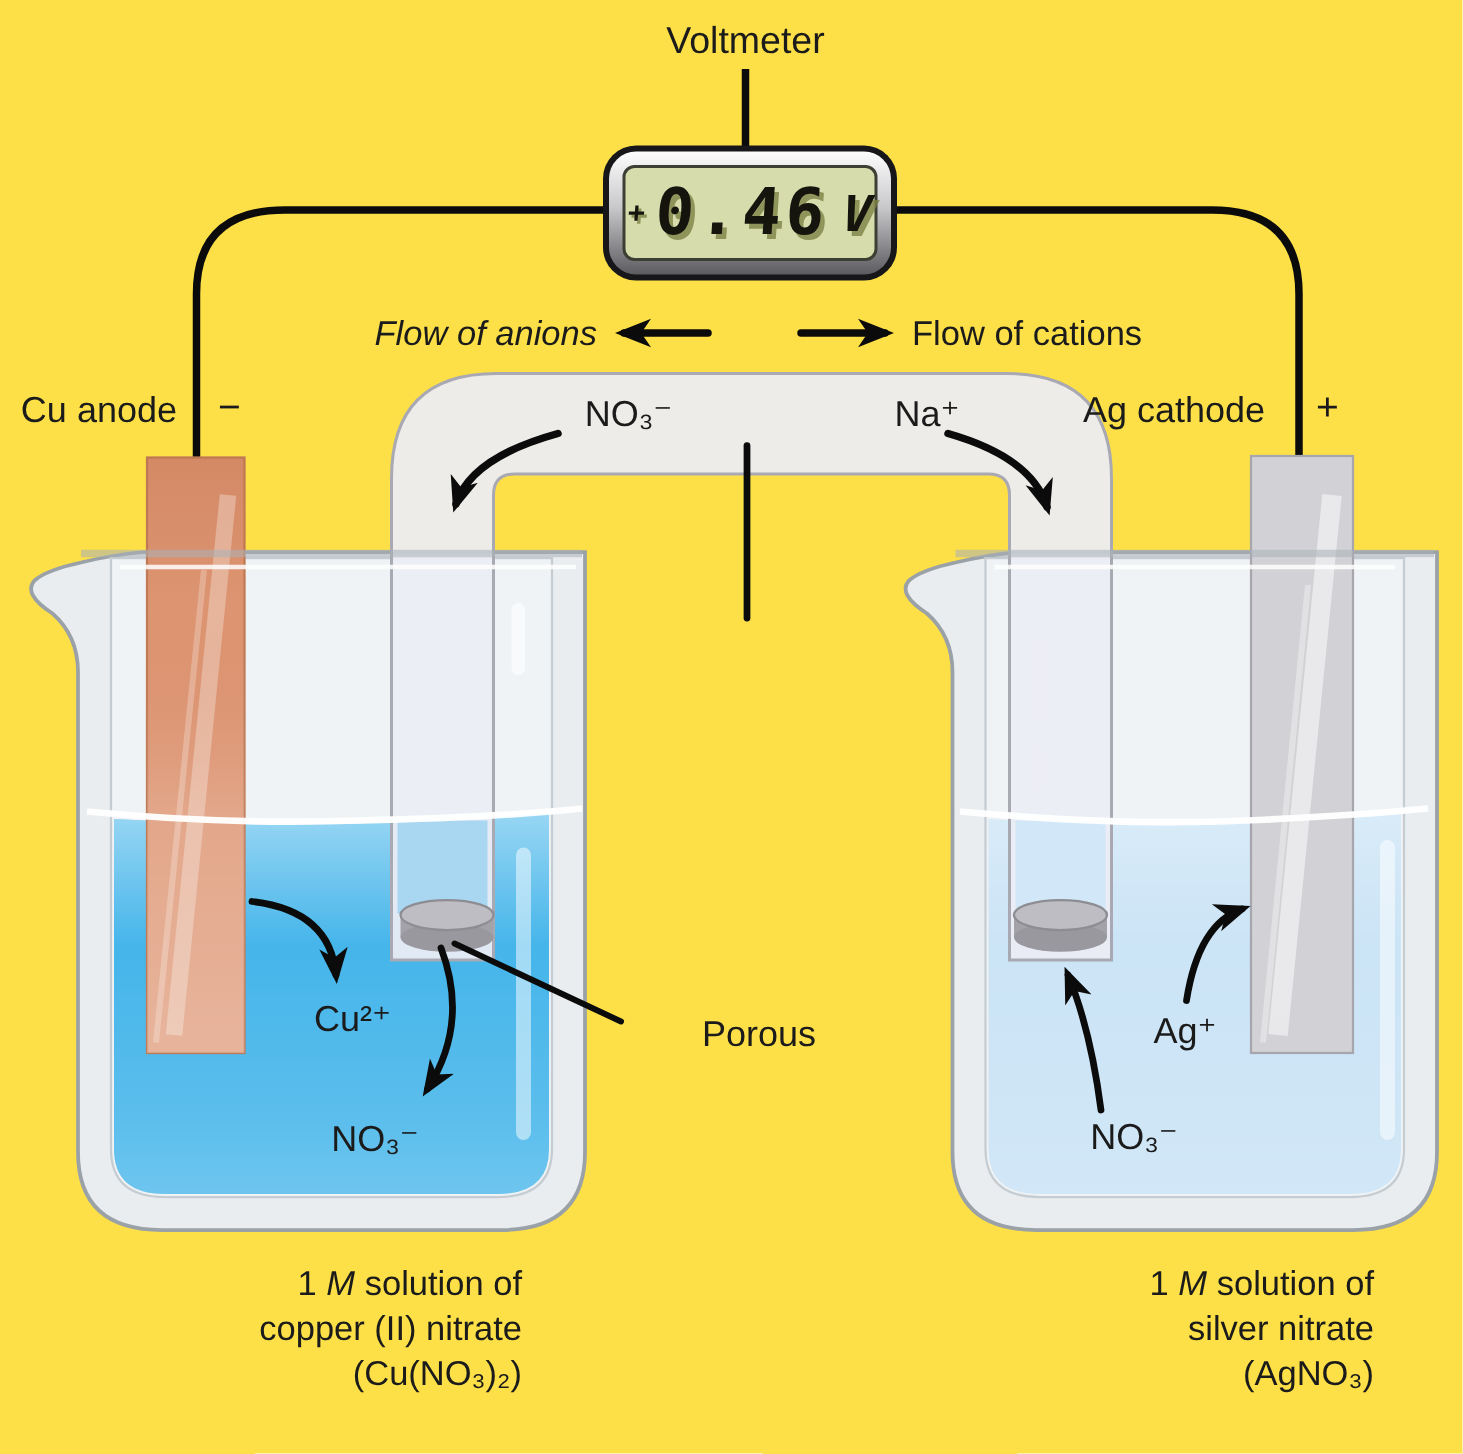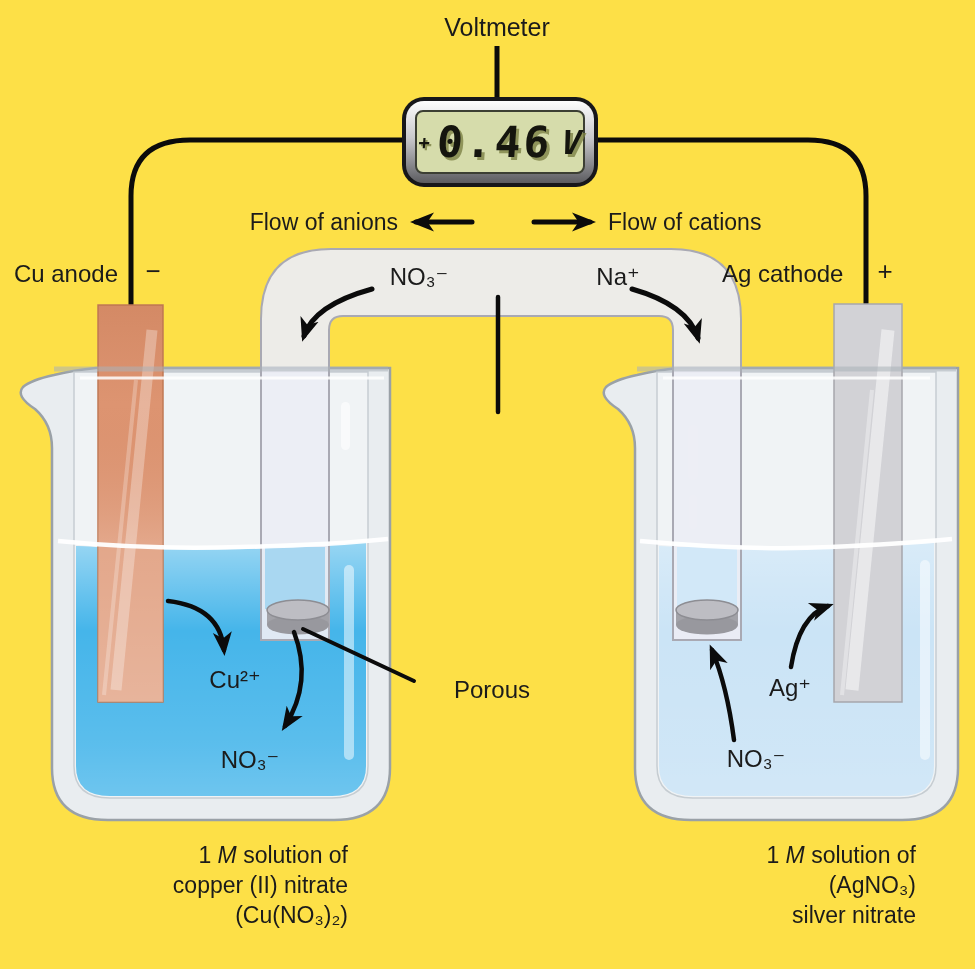--- a/index.html
+++ b/index.html
@@ -12,21 +12,21 @@
   .cap{position:absolute;font-size:23px;line-height:30px;text-align:right;color:#1b1b1b;}
   .cap .ital{font-style:italic;}
   
   .lcd{position:absolute;left:416px;top:111px;width:168px;height:62px;
        display:flex;align-items:center;justify-content:center;
        font-family:"DejaVu Sans Mono",monospace;font-weight:bold;color:#15150e;
        transform:skewX(-4deg);}
   .lcd .sign{font-size:19px;margin-right:7px;text-shadow:2px 2px 0 rgba(125,130,70,.8);}
   .lcd .val{font-size:43px;letter-spacing:3px;text-shadow:3px 3px 0 rgba(125,130,70,.8);}
   .lcd .unit{font-size:33px;font-style:italic;margin-left:9px;text-shadow:3px 3px 0 rgba(125,130,70,.8);}
-  .porous{position:absolute;left:430px;top:674px;width:124px;font-size:24px;line-height:32px;text-align:center;}
+  .porous{position:absolute;left:420px;top:674px;width:124px;font-size:24px;line-height:32px;text-align:right;}
 </style>
 </head>
 <body>
 
 <div class="stage">
 
 <svg width="975" height="969" viewBox="0 0 975 969">
   <defs>
     <marker id="ah" markerUnits="userSpaceOnUse" markerWidth="28" markerHeight="24" refX="18" refY="11" orient="auto">
       <path d="M0,1.5 L24,11 L0,20.5 L6.5,11 Z" fill="#0b0b0b"></path>
@@ -136,21 +136,21 @@
 </svg>
 
 <div class="lbl ctr" style="left:397px;top:12px;width:200px;font-size:25px;">Voltmeter</div>
 
 <div class="lcd">
   <span class="sign">+</span>
       <span class="val">0.46</span>
       <span class="unit">V</span>
 </div>
 
-<div class="lbl rgt" style="left:226px;top:209px;width:172px;font-size:23px;">Flow of anions</div>
+<div class="lbl rgt" style="left:226px;top:209px;width:172px;font-size:23px;font-style:italic;">Flow of anions</div>
 <div class="lbl" style="left:608px;top:209px;font-size:23px;text-align:right;">Flow of cations</div>
 
 <div class="lbl rgt" style="left:8px;top:260px;width:110px;">Cu anode</div>
 <div class="lbl ctr" style="left:140px;top:256px;width:26px;font-size:26px;">−</div>
 <div class="lbl" style="left:722px;top:260px;">Ag cathode</div>
 <div class="lbl ctr" style="left:872px;top:256px;width:26px;font-size:26px;">+</div>
 
 <div class="lbl ctr" style="left:383px;top:263px;width:72px;">NO₃⁻</div>
 <div class="lbl ctr" style="left:570px;top:263px;width:56px;margin-left:20px;">Na⁺</div>
 
@@ -169,17 +169,17 @@
     <span class="ital">M</span>
     <span>solution of</span></div>
   <div>copper (II) nitrate</div>
   <div>(Cu(NO₃)₂)</div>
 </div>
 
 <div class="cap" style="left:666px;top:840px;width:250px;">
   <div><span>1</span>
     <span class="ital">M</span>
     <span>solution of</span></div>
+  <div>silver nitrate</div>
   <div>(AgNO₃)</div>
-  <div>silver nitrate</div>
 </div>
 
 </div>
 
 </body></html>

